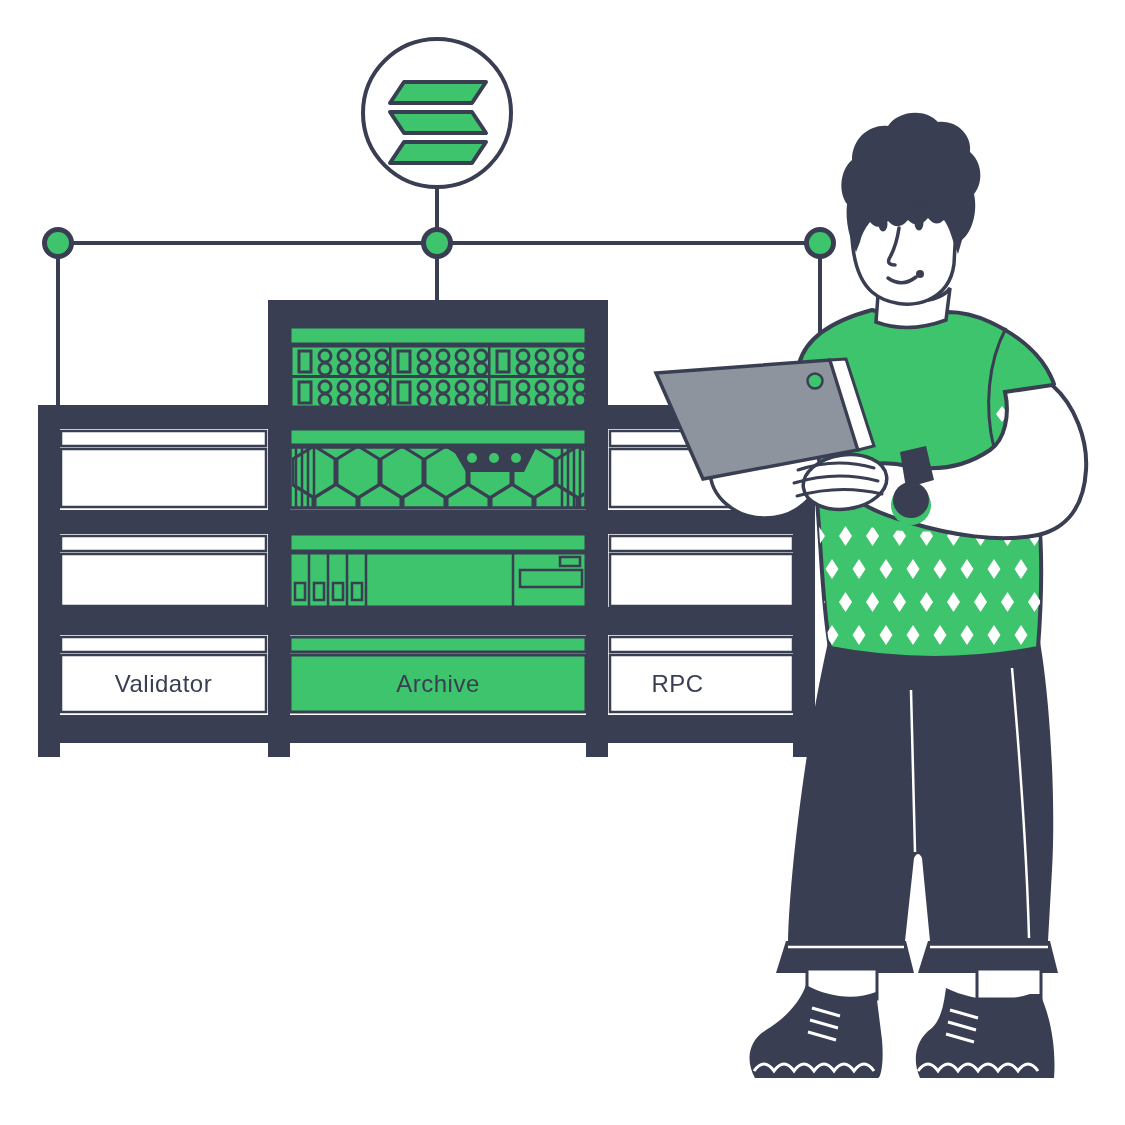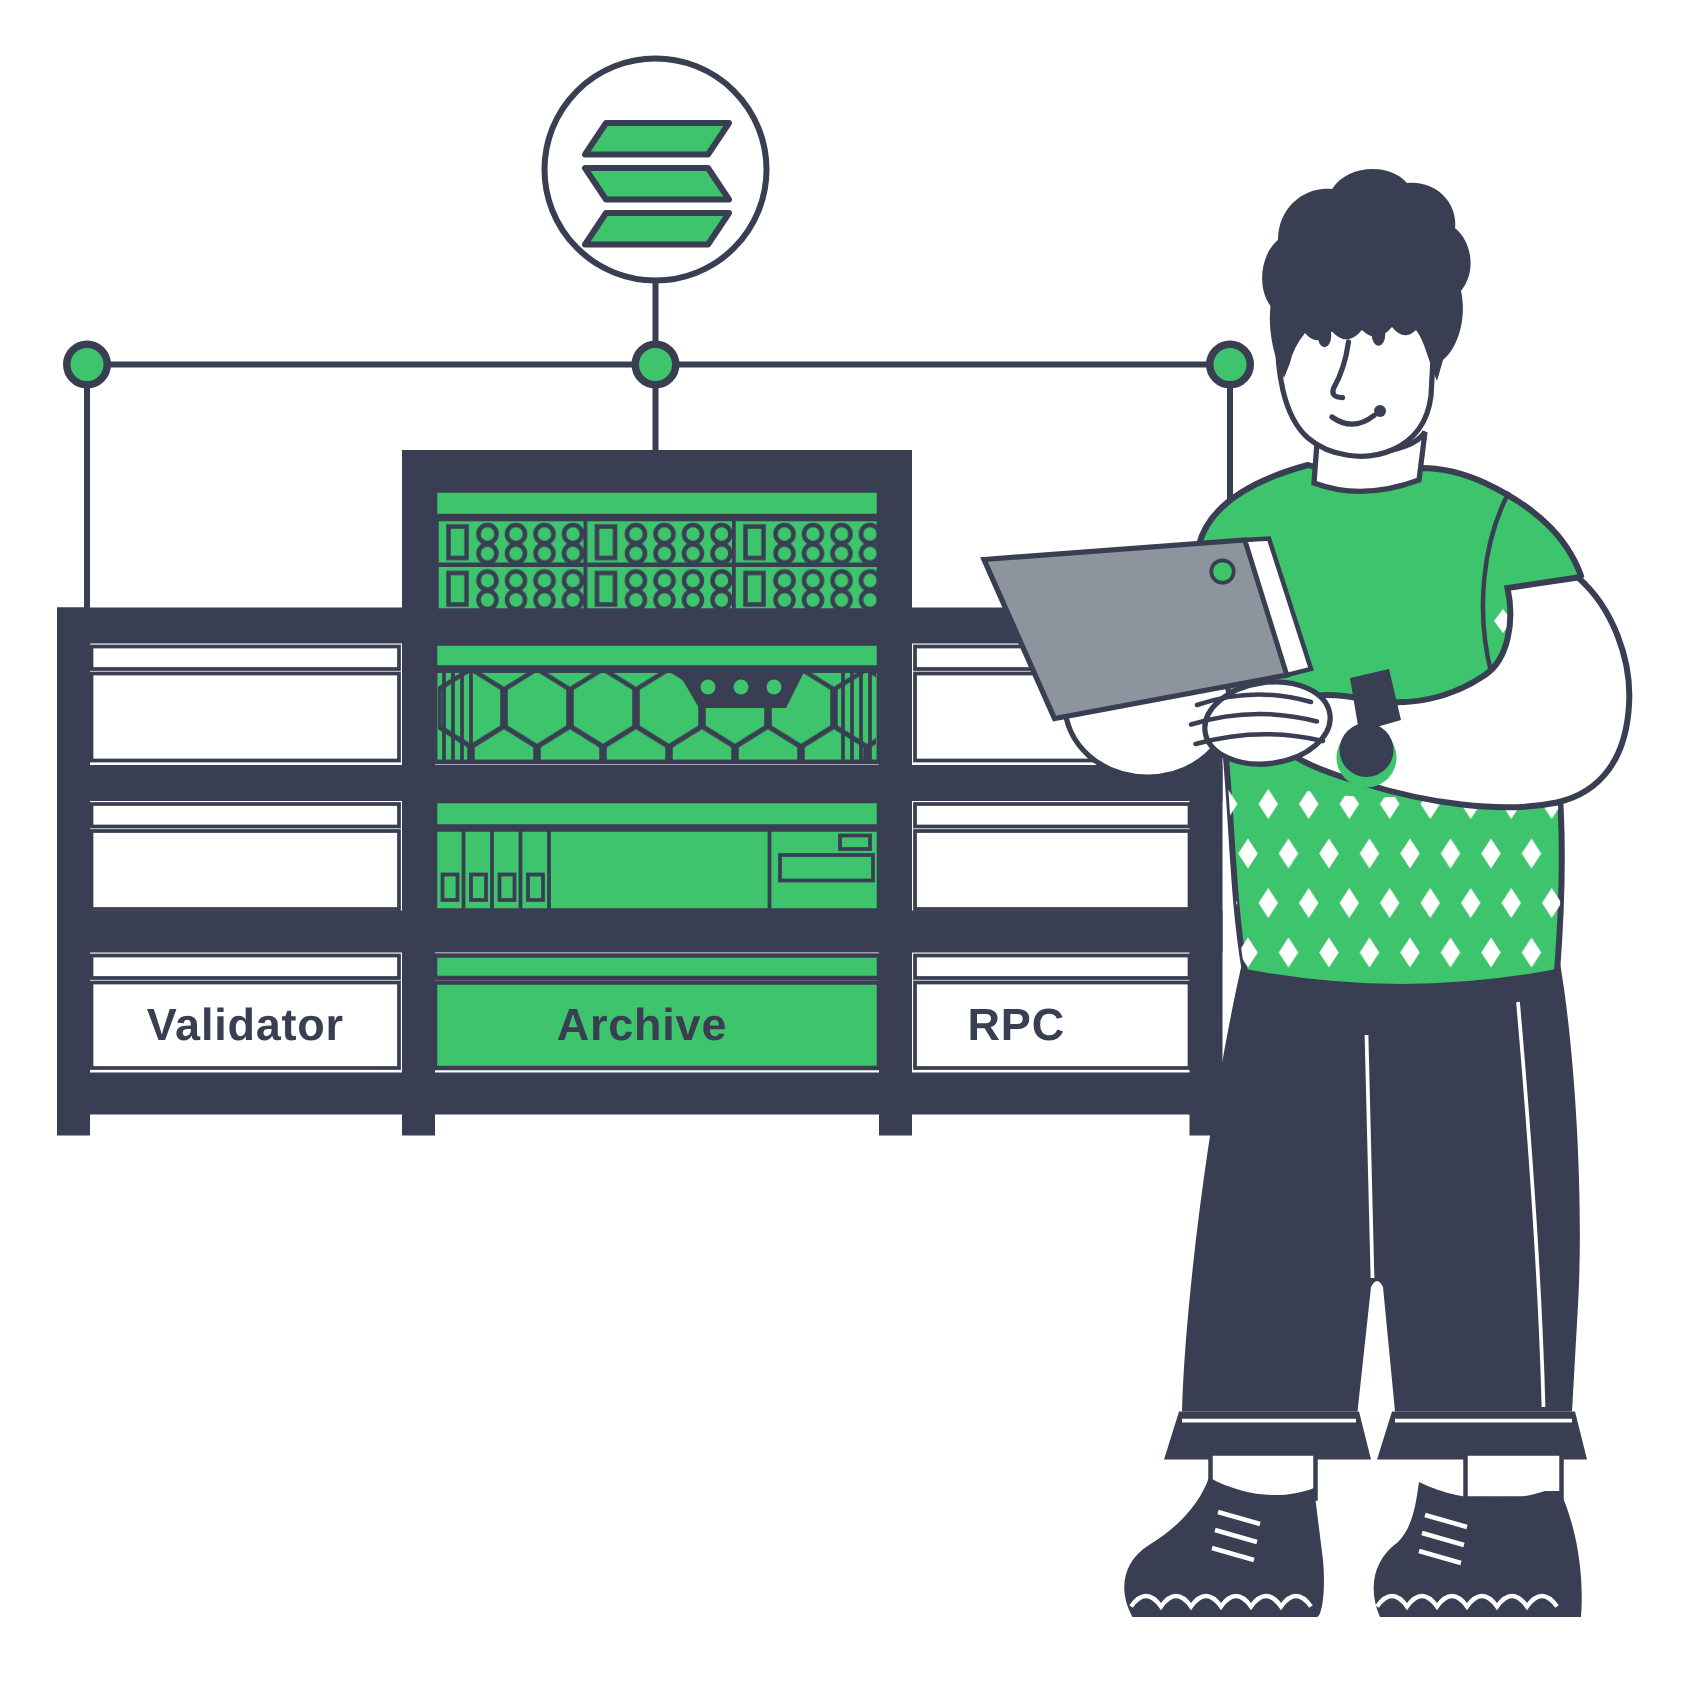--- a/index.html
+++ b/index.html
@@ -1,23 +1,23 @@
 <!DOCTYPE html>
 <html><head>
 <meta charset="utf-8">
 <style>
   html,body{margin:0;padding:0;background:#ffffff;}
   .stage{position:relative;width:1125px;height:1125px;background:#ffffff;overflow:hidden;
          font-family:"Liberation Sans", sans-serif;}
   .stage svg{position:absolute;left:0;top:0;}
   .shelf-label{position:absolute;display:flex;align-items:center;justify-content:center;
-               font-size:30px;font-weight:700;letter-spacing:.5px;color:#393e52;
+               font-size:24px;font-weight:400;letter-spacing:.5px;color:#393e52;
                font-family:"Liberation Sans", sans-serif;}
   .lbl-validator{left:61px;top:655px;width:205px;height:57px;}
-  .lbl-archive{left:280px;top:655px;width:296px;height:57px;}
+  .lbl-archive{left:290px;top:655px;width:296px;height:57px;}
   .lbl-rpc{left:586px;top:655px;width:183px;height:57px;}
 </style>
 </head>
 <body>
 
 <div class="stage">
 
 <svg width="1125" height="1125" viewBox="0 0 1125 1125">
   <defs>
 

